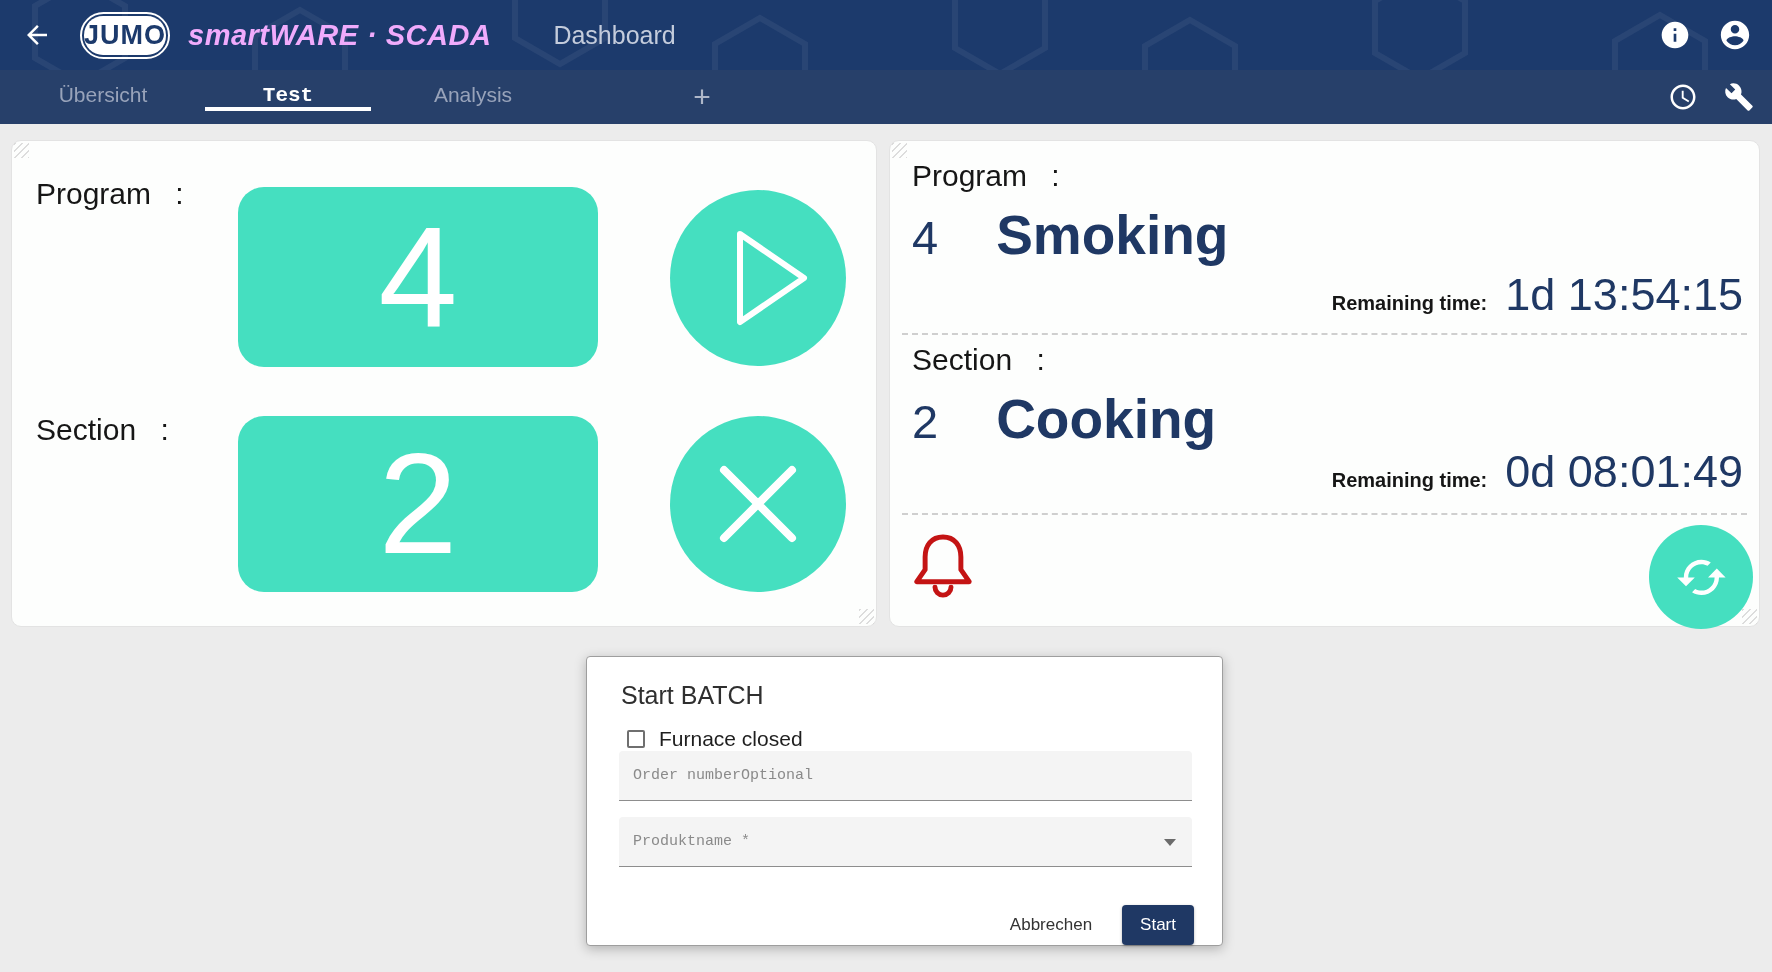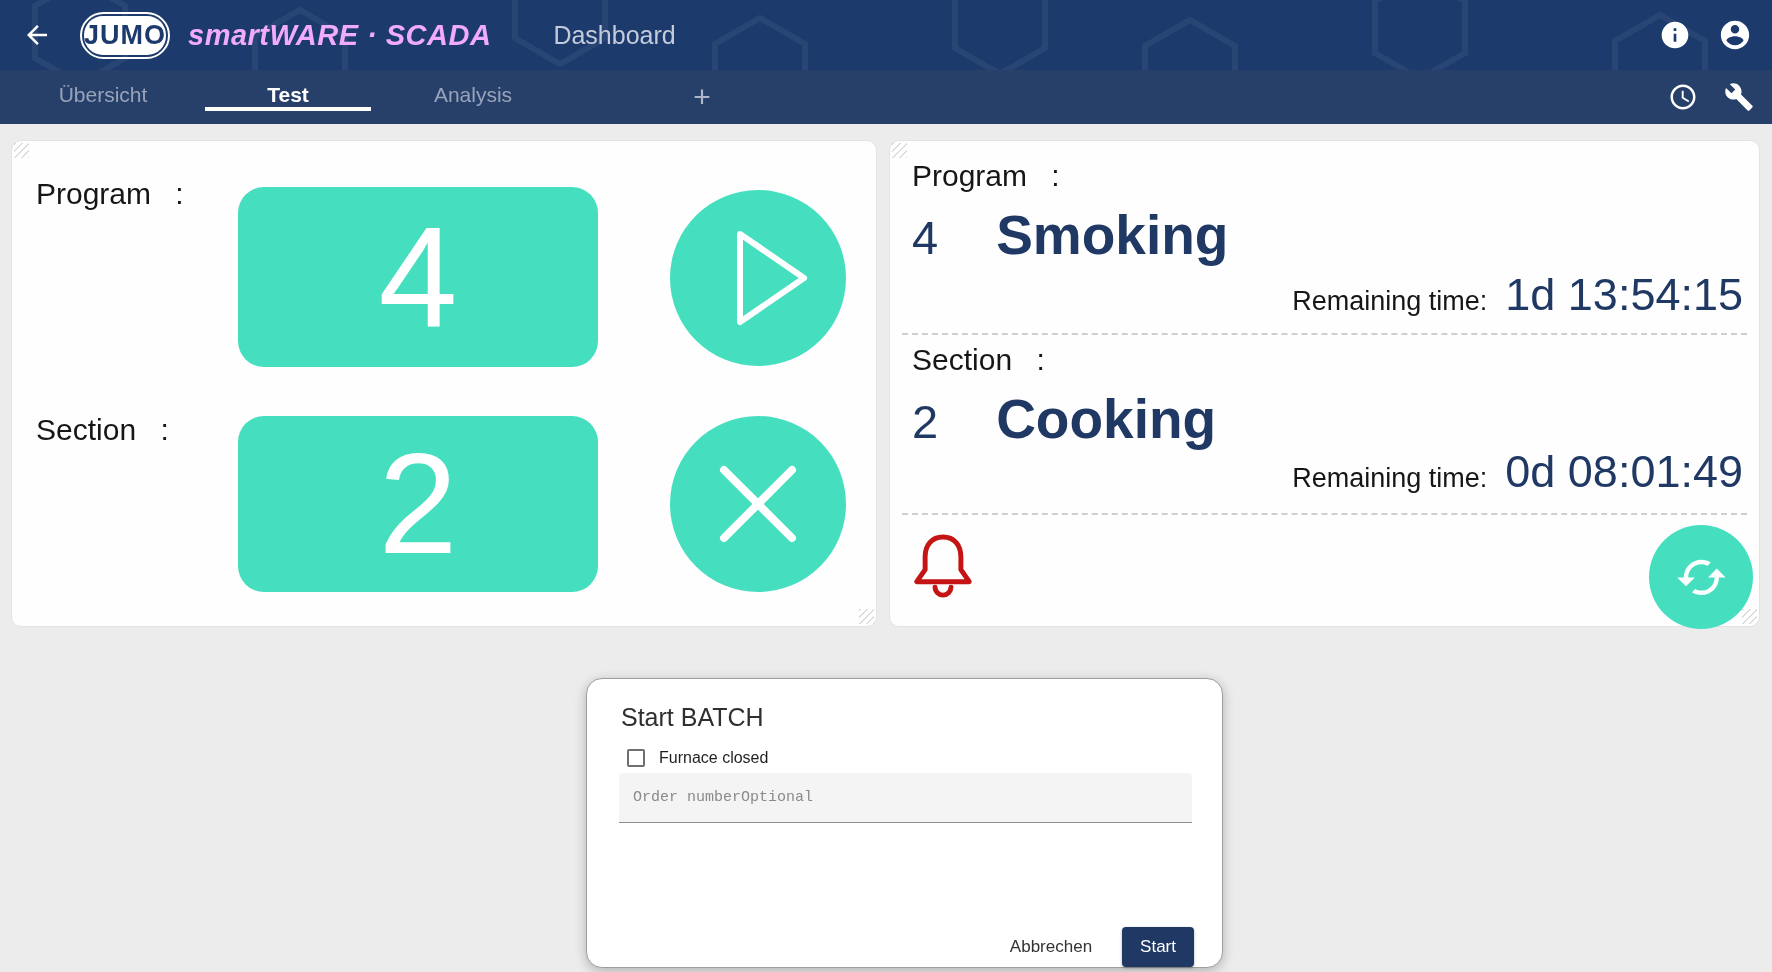--- a/index.html
+++ b/index.html
@@ -21,21 +21,21 @@
   .topbar-spacer { flex:1; }
   .top-icon { position:relative; width:46px; height:46px; display:flex; align-items:center;
               justify-content:center; cursor:pointer; margin-right:14px; }
 
   
   .tabbar { position:absolute; left:0; top:70px; width:1772px; height:54px;
             background:#27406a; display:flex; align-items:center; z-index:5; }
   .tab { width:166px; display:flex; align-items:center; justify-content:center;
          color:#98a3ba; font-size:21px; cursor:pointer; border-bottom:4px solid transparent; }
   .tab.t1 { margin-left:20px; }
-  .tab.t2 { margin-left:19px; }
+  .tab.t2 { margin-left:19px;font-family:Liberation Mono, monospace; }
   .tab.t3 { margin-left:19px; }
   .tab.active { color:#fff; font-weight:bold; border-bottom:4px solid #fff; }
   .tab-add { width:60px; margin-left:116px; display:flex; align-items:center; justify-content:center;
              color:#aeb7c9; font-size:30px; font-weight:300; cursor:pointer; }
   .tabbar-spacer { flex:1; }
   .tabbar .top-icon { margin-right:10px; align-self:center; }
 
   
   .panel { position:absolute; background:#fdfefd; border:1px solid #e3e3e3; border-radius:10px; }
   .panel .grip-tl, .panel .grip-br { position:absolute; width:15px; height:15px;
@@ -57,39 +57,39 @@
   .btn-play   { top:49px; }
   .btn-cancel { top:275px; }
 
   
   .p-label   { left:22px; top:18px; }
   .p-main    { position:absolute; left:22px; top:62px; display:flex; align-items:baseline; }
   .big-num   { font-size:47px; color:#1f3864; }
   .big-name  { font-size:55px; font-weight:bold; color:#1f3864; margin-left:58px; }
   .remaining { position:absolute; right:16px; display:flex; align-items:baseline; gap:18px; }
   .rem-1 { top:128px; } .rem-2 { top:305px; }
-  .rem-label { font-size:27px; color:#161616; }
+  .rem-label { font-size:20px; color:#161616;font-weight:bold; }
   .rem-value { font-size:45px; color:#1f3864; }
   .dashed-sep { position:absolute; left:12px; right:12px; border-top:2px dashed #cfcfcf; }
   .sep-1 { top:192px; } .sep-2 { top:372px; }
   .s-label { left:22px; top:202px; }
   .s-main  { top:246px; }
   .alarm-row { position:absolute; left:16px; top:386px; display:flex; align-items:center; }
   .alarm-text { font-size:43px; color:#c41414; font-weight:500; margin-left:32px; }
   .refresh-btn { position:absolute; right:6px; top:384px; width:104px; height:104px; cursor:pointer; }
 
   
-  .dialog { position:absolute; left:586px; top:678px; width:637px; height:290px;
-            background:#fff; border:1px solid #9e9e9e; border-radius:16px;
+  .dialog { position:absolute; left:586px; top:656px; width:637px; height:290px;
+            background:#fff; border:1px solid #9e9e9e; border-radius:4px;
             box-shadow:0 3px 12px rgba(0,0,0,.25); z-index:10; }
   .dlg-title { position:absolute; left:34px; top:24px; font-size:25px; color:#2f2f2f; }
   .dlg-check-row { position:absolute; left:40px; top:70px; display:flex; align-items:center;
                    gap:14px; cursor:pointer; }
   .checkbox { width:18px; height:18px; border:2px solid #6f6f6f; border-radius:2px; background:#fff; }
-  .dlg-check-label { font-size:16px; color:#1f1f1f; }
+  .dlg-check-label { font-size:21px; color:#1f1f1f; }
   .field { position:absolute; left:32px; width:573px; height:50px; background:#f4f4f4;
            border:none; border-bottom:1.5px solid #8d8d8d; border-radius:4px 4px 0 0;
            font-size:15px; color:#3a3a3a; padding:0 14px; outline:none;
            font-family:Liberation Mono, monospace; }
   .field::placeholder { color:#8a8a8a; opacity:1; }
   .field-order   { top:94px; }
   .field-product { top:160px; display:flex; align-items:center; color:#8a8a8a; cursor:pointer; }
   .caret { position:absolute; right:16px; top:22px; width:0; height:0;
            border-left:6px solid transparent; border-right:6px solid transparent;
            border-top:7px solid #6b6b6b; }
@@ -228,18 +228,22 @@
 <div class="dialog">
   <div class="dlg-title">Start BATCH</div>
 
   <div class="dlg-check-row">
     <div class="checkbox"></div>
     <span class="dlg-check-label">Furnace closed</span>
   </div>
 
   <input class="field field-order" type="text" placeholder="Order numberOptional" style="">
 
+  <div class="field field-product">
+    <span>Produktname *</span>
+    <span class="caret"></span>
+  </div>
 
   <div class="dlg-actions">
     <button class="btn-text">Abbrechen</button>
     <button class="btn-primary">Start</button>
   </div>
 </div>
 
 </body></html>

